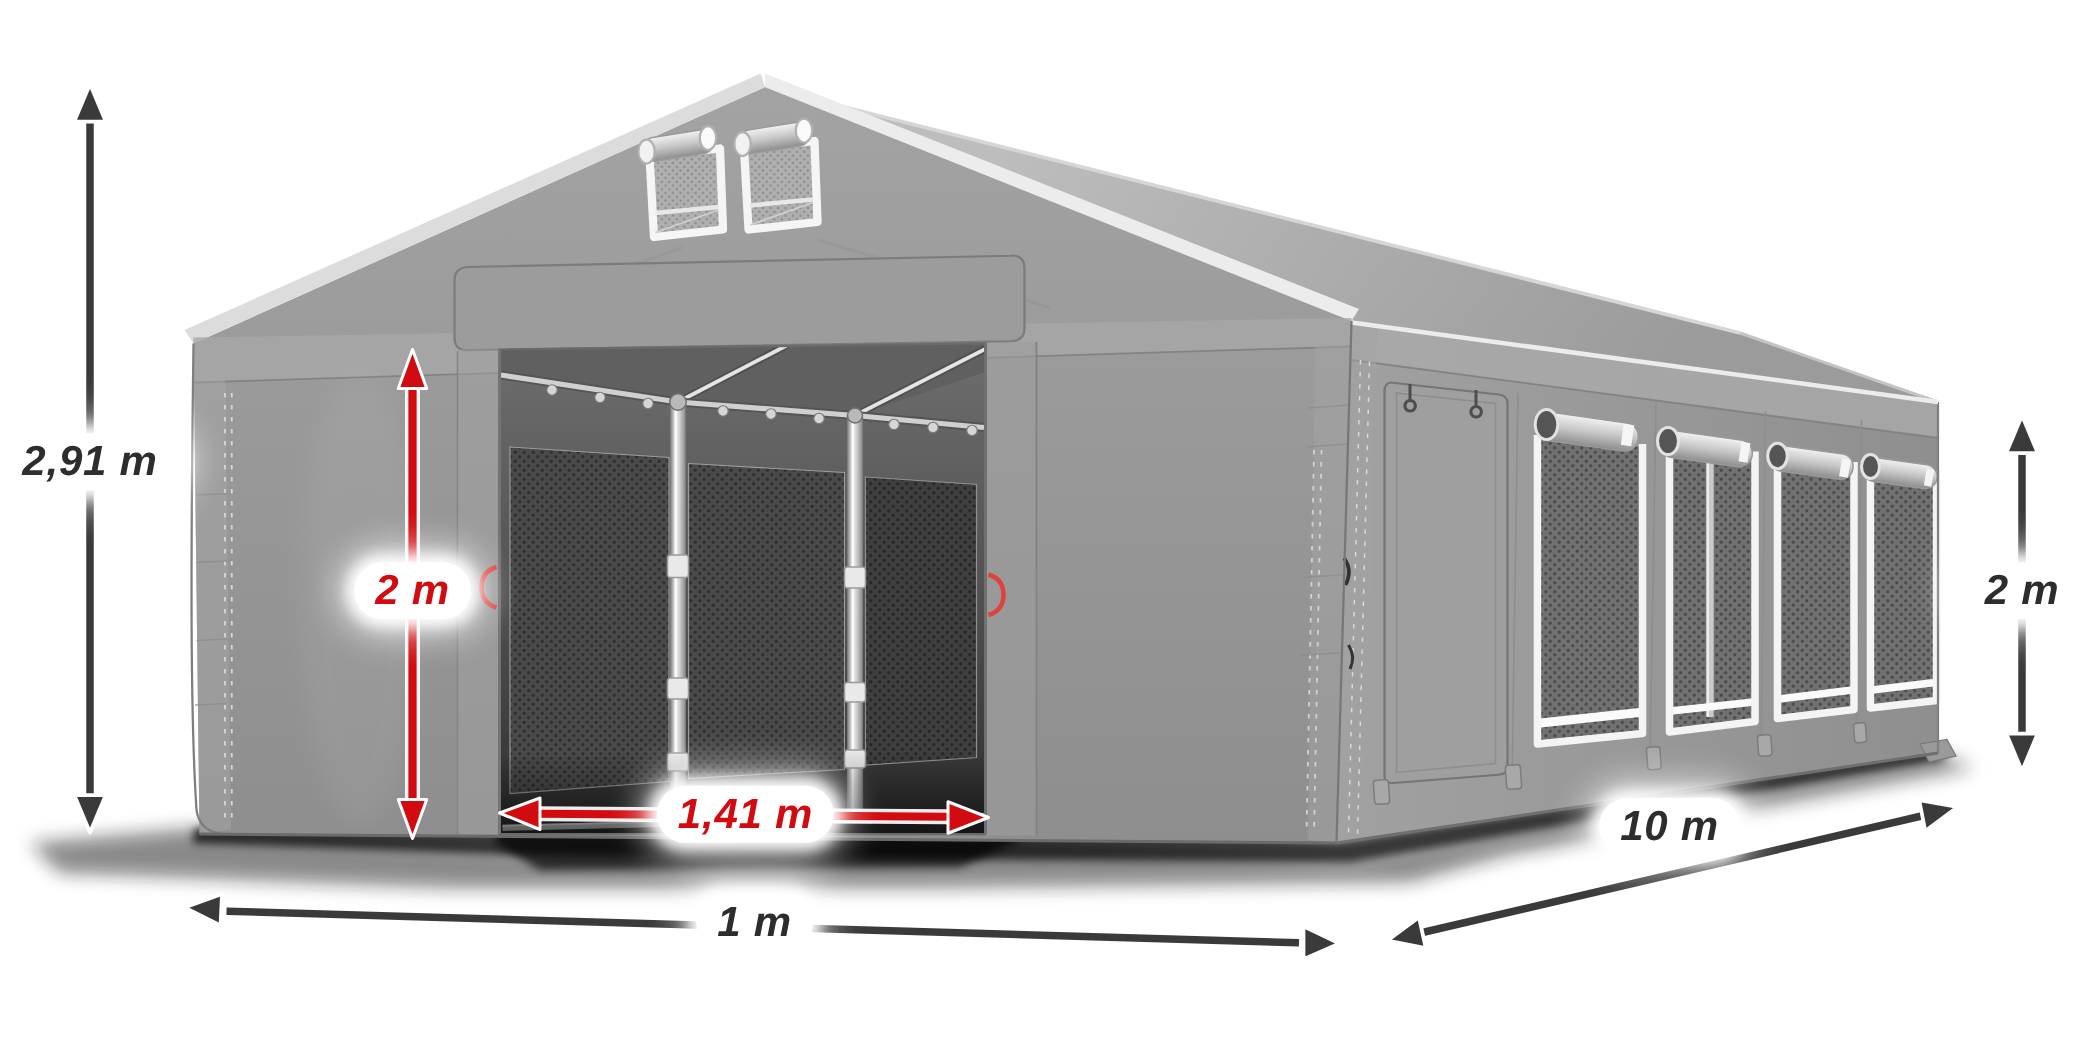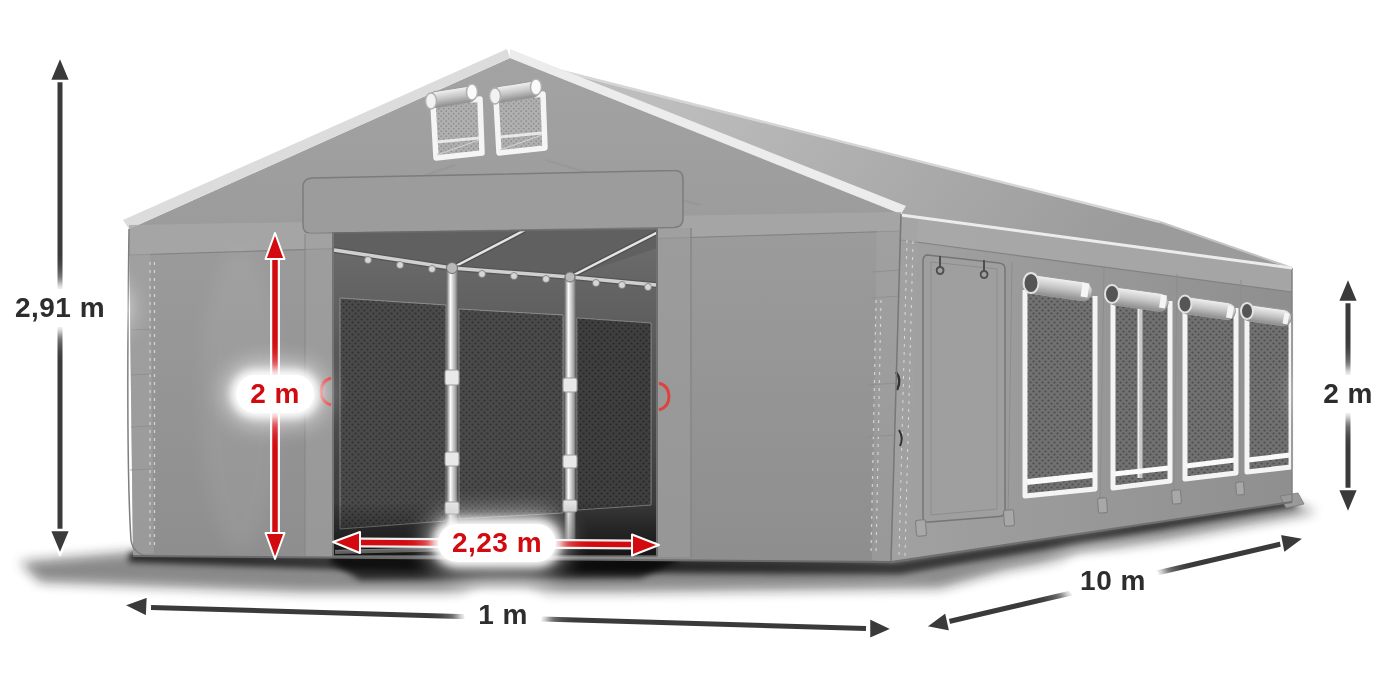--- a/index.html
+++ b/index.html
@@ -1,21 +1,21 @@
 <!DOCTYPE html>
 <html style="--background: #ffffff; --pill_bg: #ffffff; --label_dark: #2d2d2d; --accent_red: #d20b10; --arrow_dark: #3a3a3a; --tent_gray: #9a9a9a;"><head>
 <meta charset="utf-8">
 <style>
   :root{
     --background:#ffffff; --pill_bg:#ffffff; --label_dark:#2d2d2d;
     --accent_red:#d20b10; --arrow_dark:#3a3a3a; --tent_gray:#9a9a9a;
   }
   html,body{margin:0;padding:0;background:var(--background);}
   .stage{position:relative;width:1376px;height:700px;overflow:hidden;
-         background:var(--background);font-family:"Liberation Sans",sans-serif;}
+         background:var(--background);font-family:"Liberation Sans",sans-serif;font-style:italic;}
   .stage svg{position:absolute;left:0;top:0;}
   .pill{position:absolute;transform:translate(-50%,-50%);background:var(--pill_bg);
         border-radius:26px;padding:3px 14px;font-weight:bold;font-size:28px;
         white-space:nowrap;letter-spacing:.5px;line-height:1.15;
         box-shadow:0 0 9px 5px rgba(255,255,255,.95),0 0 22px 12px rgba(255,255,255,.6);}
   .pill--dark{color:var(--label_dark);}
   .pill--red{color:var(--accent_red);}
   
   .cas{stroke:#ffffff;stroke-width:11;stroke-linecap:round;fill:none;}
   .cas-r{stroke:rgba(255,255,255,.92);stroke-width:10;stroke-linecap:round;fill:none;}
@@ -366,17 +366,17 @@
       <line class="cas-r" x1="360" y1="542.5" x2="632" y2="544.5"></line>
       <line class="core-r" x1="360" y1="542.5" x2="632" y2="544.5"></line>
       <polygon class="head-r" points="333,542 360,532 360,553"></polygon>
       <polygon class="head-r" points="659,545 632,534.5 632,555.5"></polygon>
     </g>
   </g>
 </svg>
 
   <div class="pill pill--dark" style="left:60px;top:308px">2,91 m</div>
   <div class="pill pill--red" style="left:275px;top:394px">2 m</div>
-  <div class="pill pill--red" style="left:497px;top:543px">2,23 m</div>
+  <div class="pill pill--red" style="left:497px;top:543px">1,41 m</div>
   <div class="pill pill--dark" style="left:503px;top:615px">1 m</div>
-  <div class="pill pill--dark" style="left:1113px;top:581px">10 m</div>
+  <div class="pill pill--dark" style="left:1113px;top:551px">10 m</div>
   <div class="pill pill--dark" style="left:1348px;top:394px">2 m</div>
 </div>
 
 </body></html>

